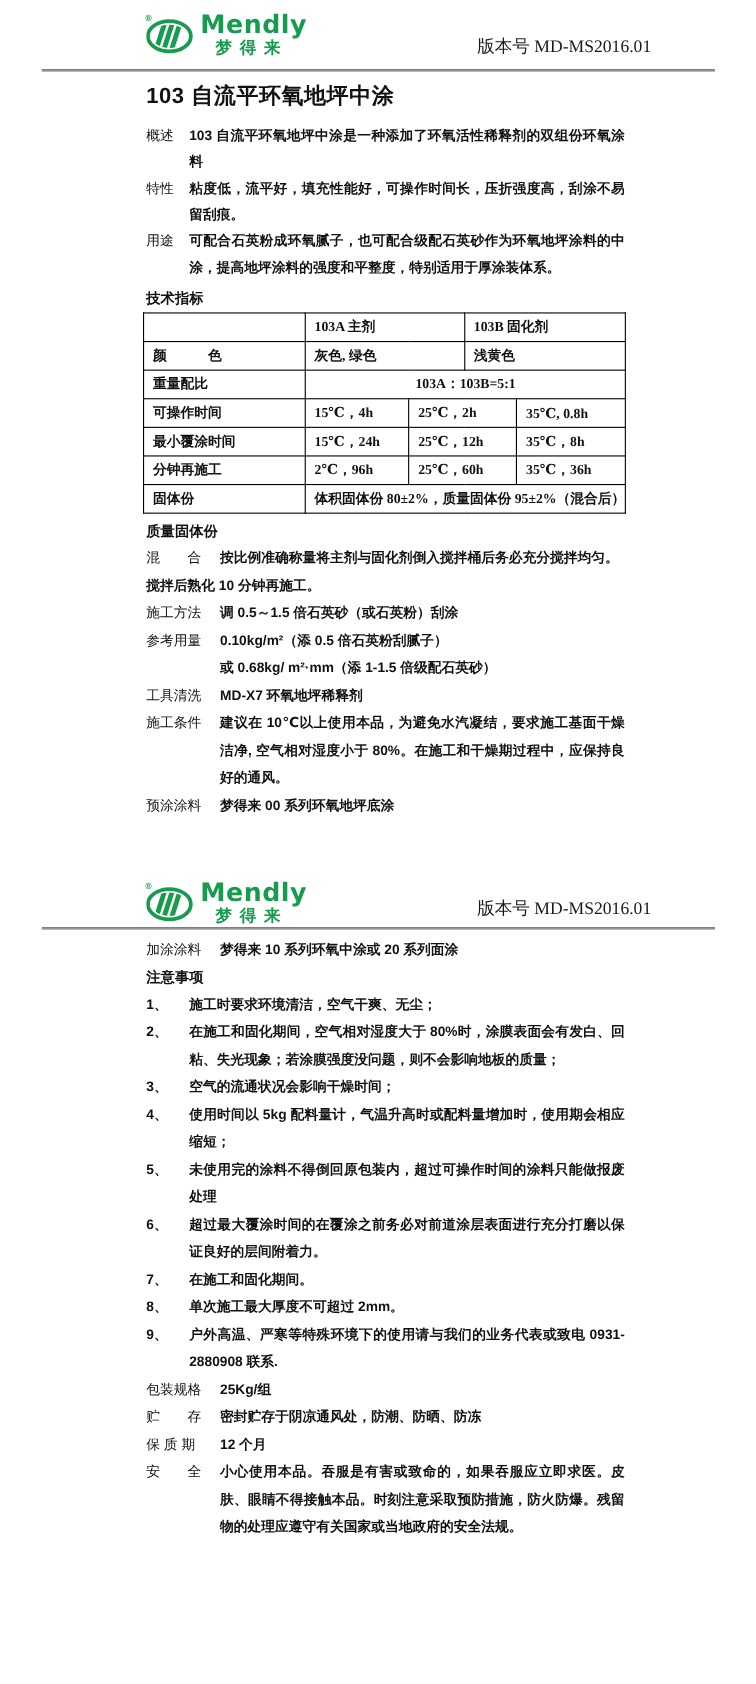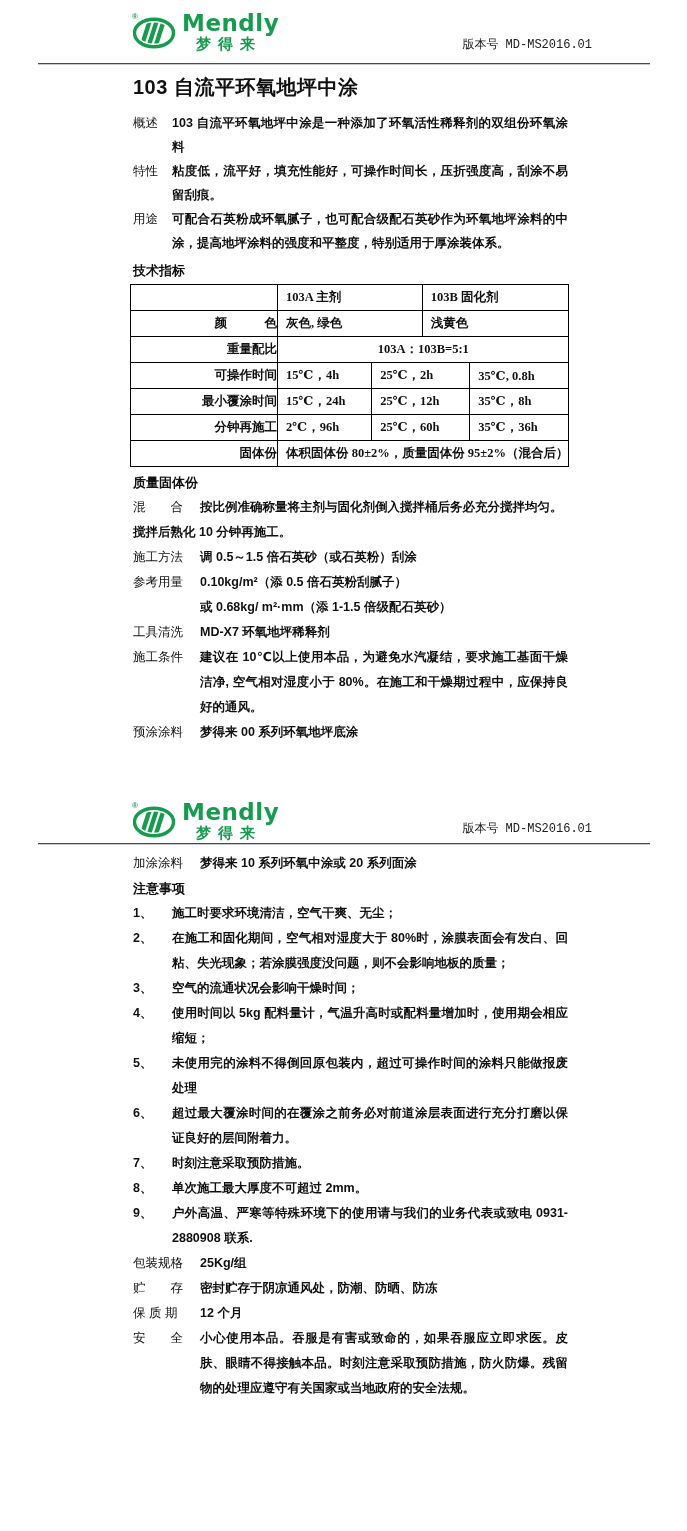--- a/index.html
+++ b/index.html
@@ -20,43 +20,43 @@
   .hdr-rule { position:absolute; left:0; right:0; bottom:0; height:2px;
               background:#4a4a4a; border-bottom:1px solid #c9c9c9; }
   .logo { position:absolute; left:95px; top:12px; display:flex; align-items:flex-start; }
   #page2 .logo { top:6px; }
   .logo-mark { position:relative; width:46px; height:34px; margin-top:3px; }
   .reg { font-size:8px; font-weight:700; position:relative; top:-2px; left:-1px; }
   .logo-text { margin-left:3px; line-height:1; }
   .brand-en { font-size:23px; font-weight:700; letter-spacing:0.5px;
               font-family:"DejaVu Sans","Liberation Sans",sans-serif; }
   .brand-cn { font-size:15px; font-weight:700; letter-spacing:7px; margin-top:1px; padding-left:14px; }
-  .version { position:absolute; right:58px; bottom:12px; font-size:12px;
-             font-family:Liberation Mono, monospace; color:#1a1a1a; }
+  .version { position:absolute; right:58px; bottom:12px; font-size:16px;
+             font-family:Liberation Serif, serif; color:#1a1a1a; }
   #page2 .version { bottom:8px; }
 
   
   .title { margin:9px 0 0 133px; font-size:20px; font-weight:700; letter-spacing:0.5px; }
 
   
   .rows { margin:0 119px 0 133px; }
   .row { display:flex; line-height:25px; font-size:12.5px; font-weight:600; }
   .row .lab { flex:0 0 67px; font-weight:400; white-space:pre; }
   .row .lab.narrow { flex:0 0 39px; }
   .row .cnt { flex:1; text-align:justify; }
   .full-line { line-height:25px; font-size:12.5px; font-weight:600; }
   .sections .row { line-height:24px; }
 
   .sec-head { margin:3px 0 0 133px; font-size:13px; font-weight:700; line-height:25px; }
 
   
   table { border-collapse:collapse; margin:1px 0 0 130px; table-layout:fixed; }
   td { border:1px solid #000; height:26px; vertical-align:middle;
        padding:0 0 0 8px; font-size:12.5px; overflow:hidden; white-space:nowrap; }
-  td.tlab { font-weight:700; white-space:pre;text-align:right; }
+  td.tlab { font-weight:700; white-space:pre; }
   td.tval { font-family:"Liberation Serif","DejaVu Serif",serif; font-weight:700; }
   td.center { text-align:center; padding-left:0; }
 
   
   .notes { margin:0 119px 0 133px; }
   .note { display:flex; line-height:25px; font-size:12.5px; font-weight:600; }
   .note .num { flex:0 0 39px; }
   .note .txt { flex:1; text-align:justify; }
 
   .green { color:#179b4e; }
@@ -247,21 +247,21 @@
       <div class="note">
         <span class="num">5、</span>
         <div class="txt">未使用完的涂料不得倒回原包装内，超过可操作时间的涂料只能做报废处理</div>
       </div>
       <div class="note">
         <span class="num">6、</span>
         <div class="txt">超过最大覆涂时间的在覆涂之前务必对前道涂层表面进行充分打磨以保证良好的层间附着力。</div>
       </div>
       <div class="note">
         <span class="num">7、</span>
-        <div class="txt">时刻注意采取预防措施。</div>
+        <div class="txt">在施工和固化期间。</div>
       </div>
       <div class="note">
         <span class="num">8、</span>
         <div class="txt">单次施工最大厚度不可超过 2mm。</div>
       </div>
       <div class="note">
         <span class="num">9、</span>
         <div class="txt">户外高温、严寒等特殊环境下的使用请与我们的业务代表或致电 0931-2880908 联系.</div>
       </div>
     </div>

